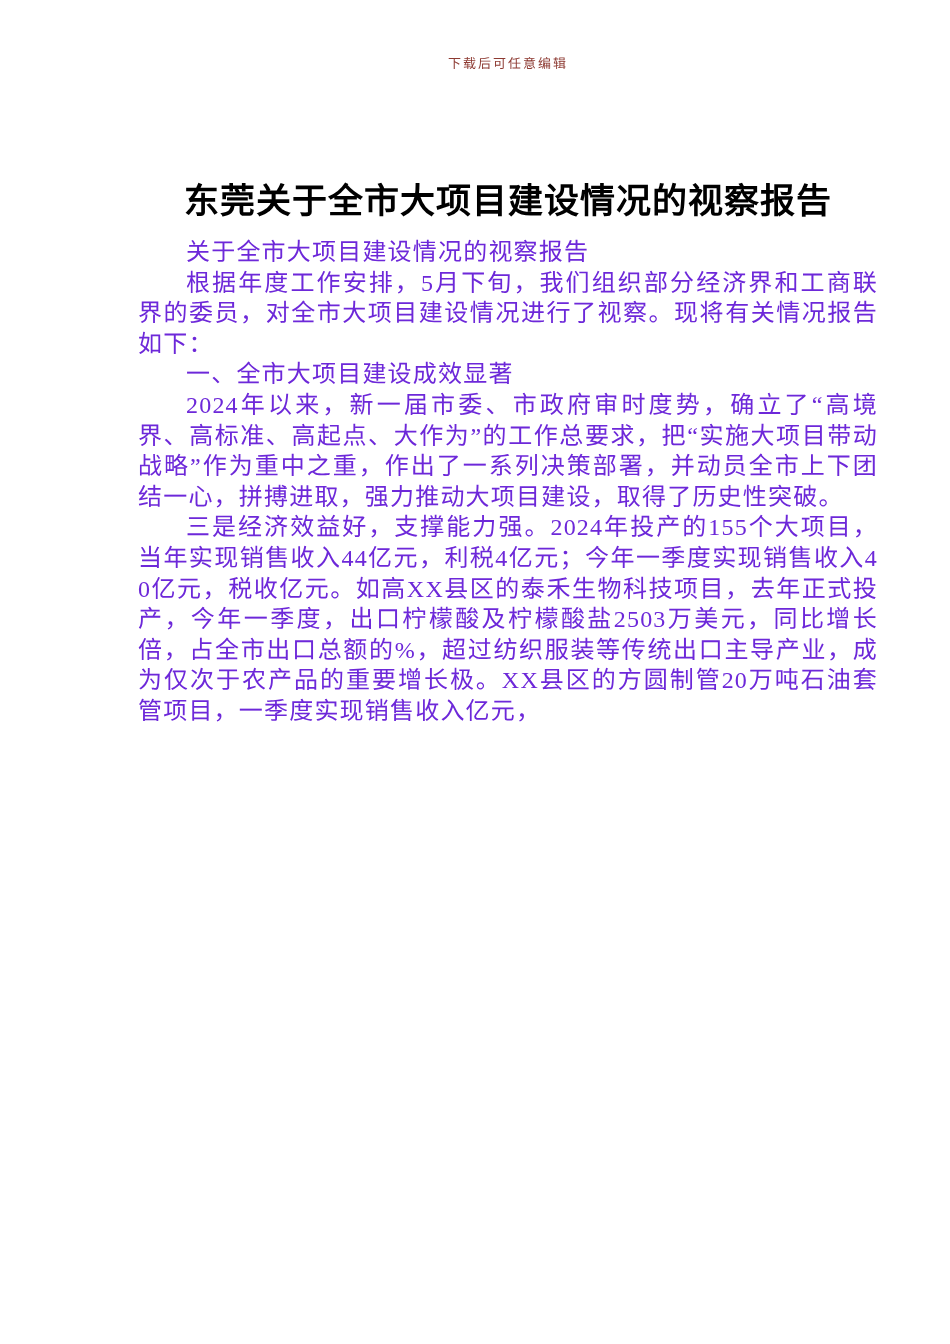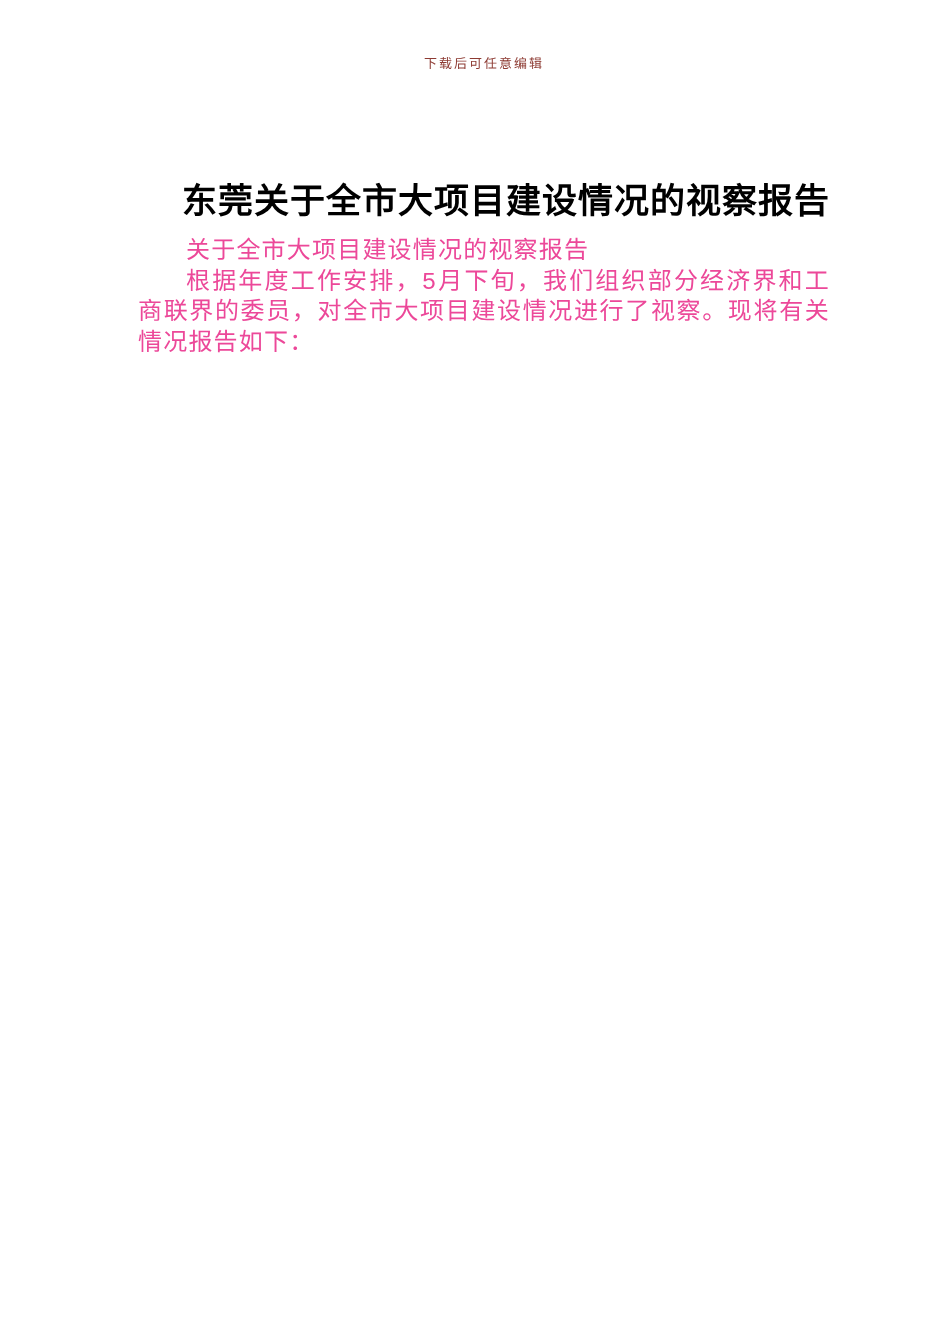--- a/index.html
+++ b/index.html
@@ -10,59 +10,61 @@
   }
   .page {
     position: relative;
     width: 950px;
     height: 1344px;
     margin: 0 auto;
     background: #ffffff;
     overflow: hidden;
     font-family: "Liberation Serif", "DejaVu Serif", serif;
     color: #000000;
-    padding: 55px 120px 0 138px;
+    padding: 55px 72px 0 138px;
   }
   .header-note {
     text-align: center;
     font-size: 13px;
     letter-spacing: 2px;
     color: #8d3a32;
     line-height: 18px;
   }
   .doc-title {
     margin-top: 108px;
     margin-bottom: 14px;
-    text-align: right;
+    text-align: center;
     font-size: 35px;
     font-weight: bold;
     letter-spacing: 1px;
     line-height: 42px;
     color: #000000;
   }
   .body-text p {
     margin: 0;
     padding: 0;
     font-size: 24px;
     line-height: 30.6px;
     letter-spacing: 1.2px;
     text-align: justify;
     text-indent: 2em;
-    color: #ec4899;
+    color: #6d28d9;
     word-break: break-all;
-    font-family: Liberation Mono, monospace;
   }
 </style>
 </head>
 <body>
 
 <div class="page">
 
   <div class="header-note">下载后可任意编辑</div>
 
   <h1 class="doc-title">东莞关于全市大项目建设情况的视察报告</h1>
 
   <div class="body-text">
     <p>关于全市大项目建设情况的视察报告</p>
     <p>根据年度工作安排，5月下旬，我们组织部分经济界和工商联界的委员，对全市大项目建设情况进行了视察。现将有关情况报告如下：</p>
+    <p>一、全市大项目建设成效显著</p>
+    <p>2024年以来，新一届市委、市政府审时度势，确立了“高境界、高标准、高起点、大作为”的工作总要求，把“实施大项目带动战略”作为重中之重，作出了一系列决策部署，并动员全市上下团结一心，拼搏进取，强力推动大项目建设，取得了历史性突破。</p>
+    <p>三是经济效益好，支撑能力强。2024年投产的155个大项目，当年实现销售收入44亿元，利税4亿元；今年一季度实现销售收入40亿元，税收亿元。如高XX县区的泰禾生物科技项目，去年正式投产，今年一季度，出口柠檬酸及柠檬酸盐2503万美元，同比增长倍，占全市出口总额的%，超过纺织服装等传统出口主导产业，成为仅次于农产品的重要增长极。XX县区的方圆制管20万吨石油套管项目，一季度实现销售收入亿元，</p>
   </div>
 
 </div>
 
 </body></html>

